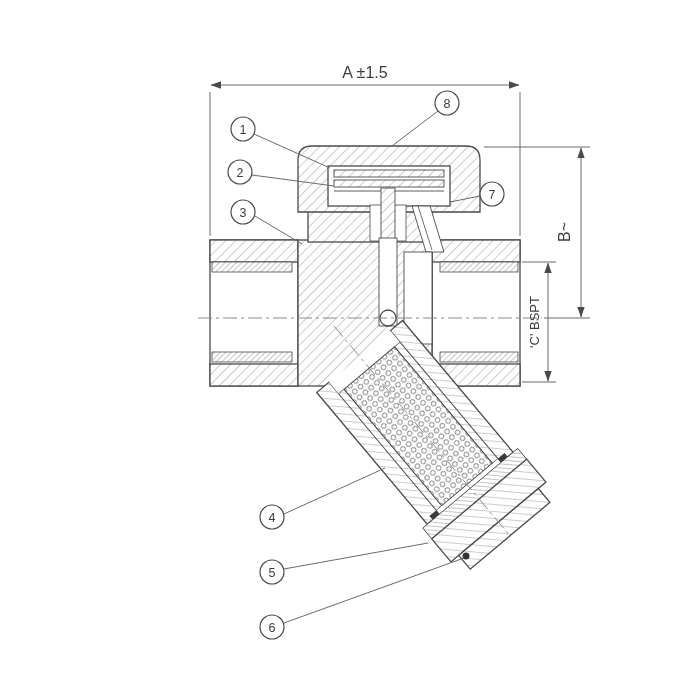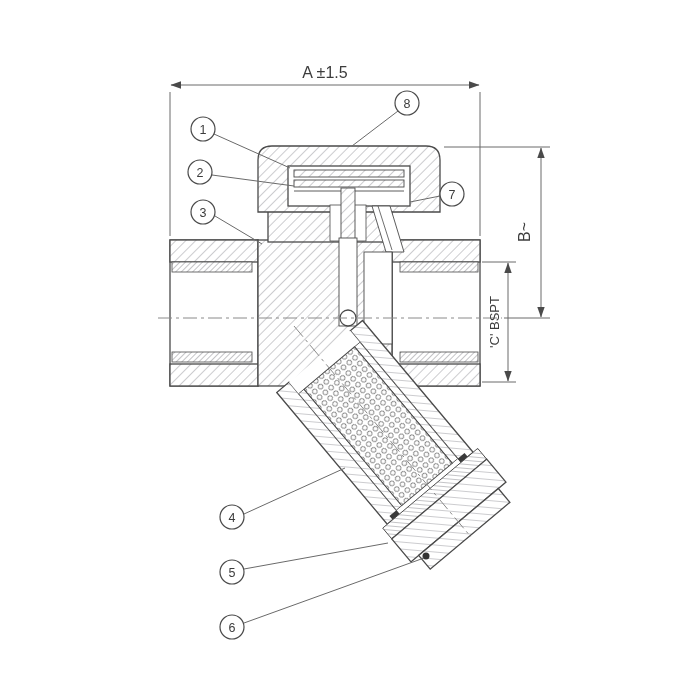--- a/index.html
+++ b/index.html
@@ -3,20 +3,21 @@
 <meta charset="utf-8">
 <style>
   html, body { margin: 0; padding: 0; background: #ffffff; }
   .canvas {
     position: relative;
     width: 624px;
     height: 700px;
     background: #ffffff;
     font-family: "Liberation Sans", sans-serif;
     overflow: hidden;
+    padding-left: 40px;
   }
   svg { display: block; }
   text {
     font-family: "Liberation Sans", sans-serif;
     fill: #3c3c3c;
   }
   .dim-text { font-size: 16px; }
   .dim-text-small { font-size: 13px; }
   .balloon-num { font-size: 12.5px; }
 </style>

